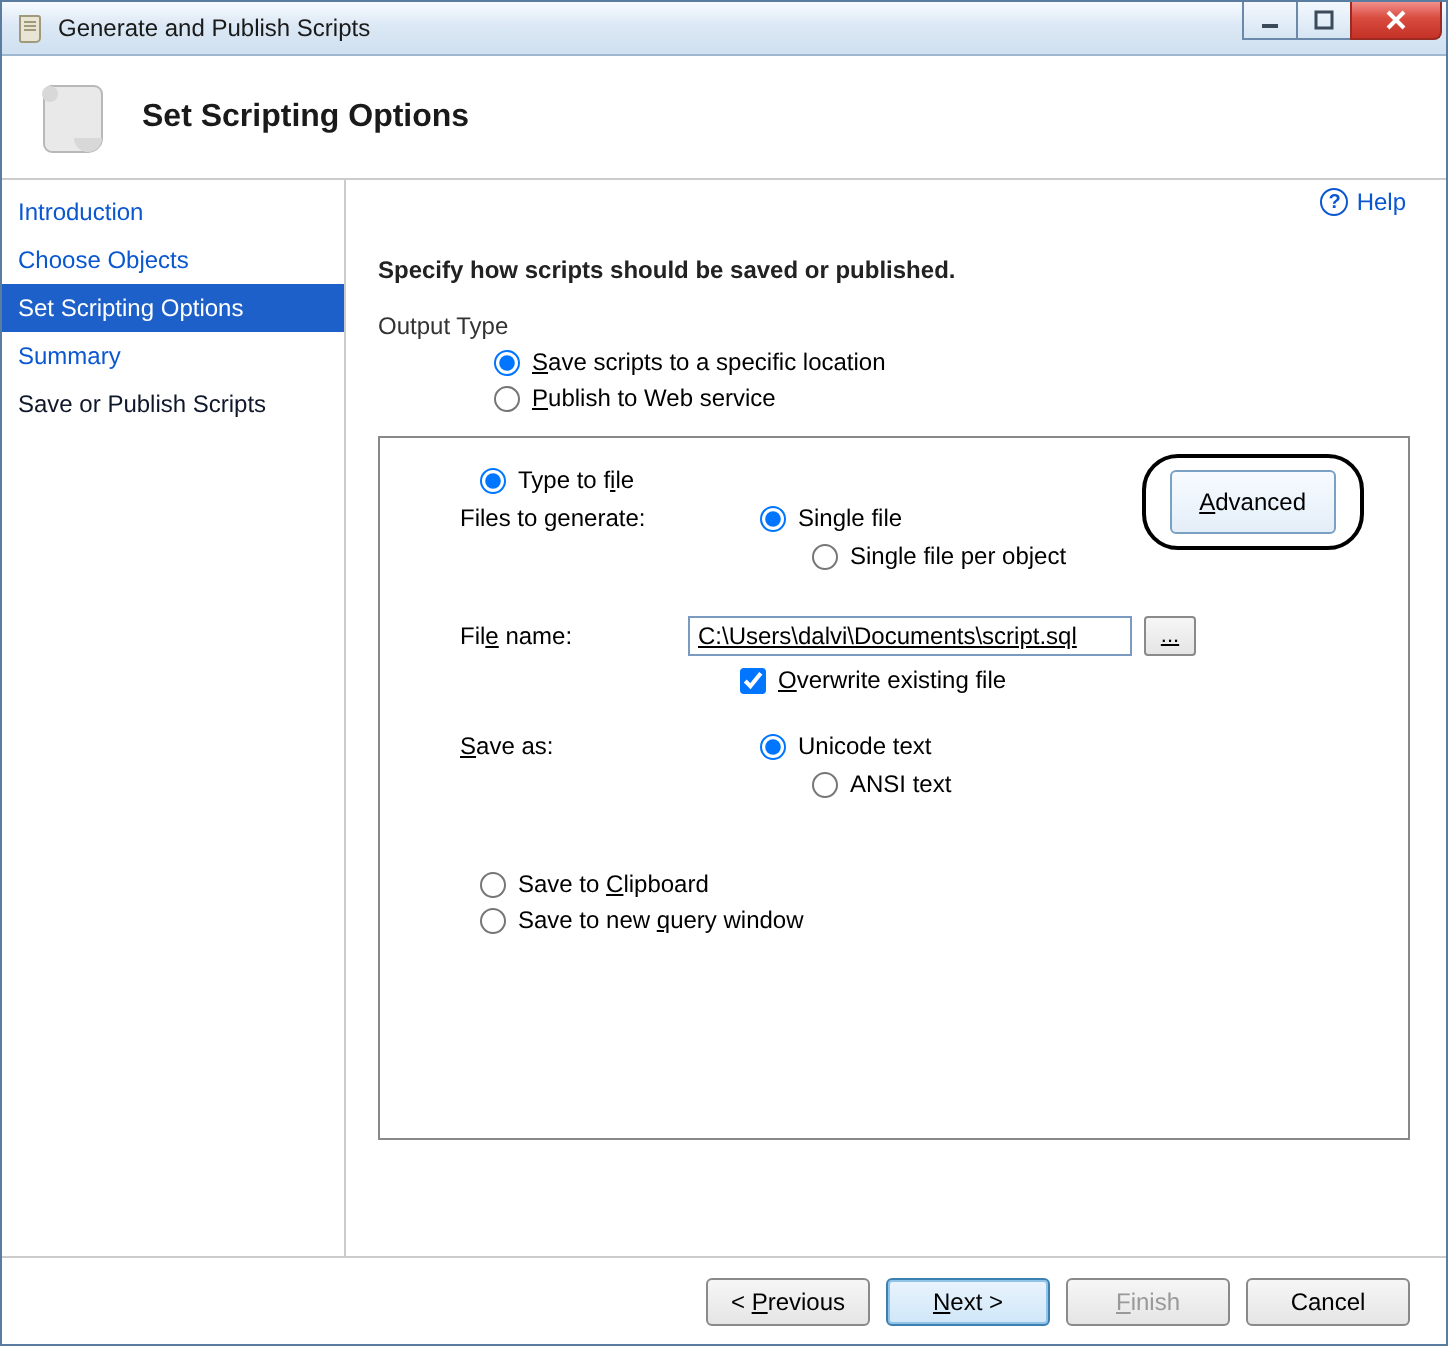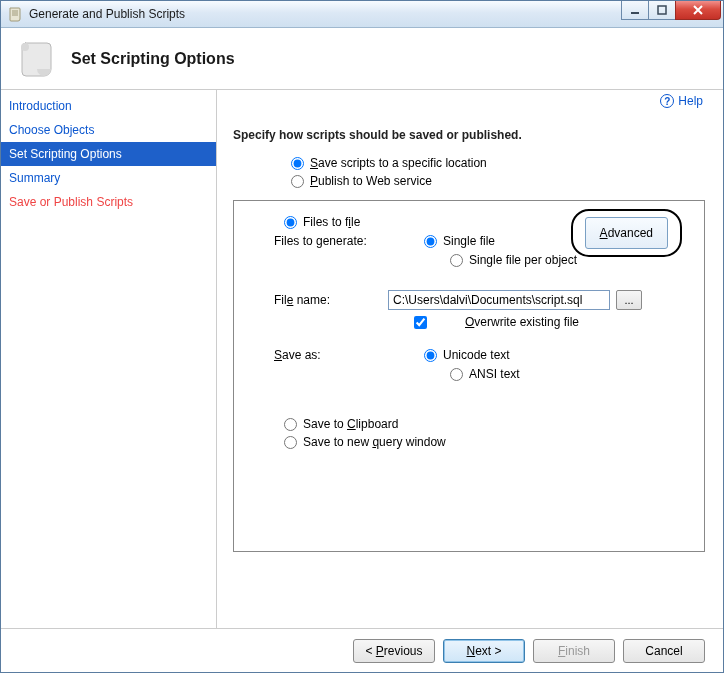--- a/index.html
+++ b/index.html
@@ -9,42 +9,42 @@
 .titlebar-icon { width: 16px; height: 16px; margin-right: 6px; }
 .titlebar-text { color: #1a1a1a; }
 .winbtns { position: absolute; right: 2px; top: 0; display: flex; }
 .winbtn { width: 28px; height: 19px; border: 1px solid #6b8aab; border-top: none; background: linear-gradient(#f3f8fd,#d6e5f3); display: flex; align-items: center; justify-content: center; margin-left: -1px; }
 .winbtn.close { width: 46px; background: linear-gradient(#f28f8a,#d94b3f 45%,#c43127); border-color: #9a2a22; border-radius: 0 0 4px 0; }
 .winbtn svg { display: block; }
 .header { height: 62px; display: flex; align-items: center; padding-left: 14px; border-bottom: 1px solid #ccc; }
 .header-icon { width: 44px; height: 44px; margin-right: 12px; }
 .header-title { font-size: 16px; font-weight: bold; color: #1a1a1a; }
 .body { display: flex; height: 538px; }
-.sidebar { width: 216px; border-right: 1px solid #ccc; padding-top: 4px; }
+.sidebar { width: 172px; border-right: 1px solid #ccc; padding-top: 4px; }
 .side-item { padding: 5px 8px; color: #0b57d0; cursor: pointer; }
 .side-item.selected { background: #1e60c9; color: #fff; }
-.side-item.disabled { color: #ef4444; cursor: default; }
+.side-item.disabled { color: #0f172a; cursor: default; }
 .content { flex: 1; padding: 10px 18px 10px 16px; position: relative; }
 .help { position: absolute; right: 20px; top: 4px; display: flex; align-items: center; color: #0b57d0; cursor: pointer; }
 .help-icon { width: 14px; height: 14px; border: 1px solid #0b57d0; border-radius: 50%; color: #0b57d0; display: flex; align-items: center; justify-content: center; font-size: 10px; font-weight: bold; margin-right: 4px; }
 .heading { font-weight: bold; margin: 28px 0 14px; color: #222; }
 .group-label { color: #333; margin-bottom: 4px; }
 .indent1 { padding-left: 22px; }
 .radio-row { display: flex; align-items: center; margin: 4px 0; padding-left: 36px; }
 .radio-row input[type=radio] { margin: 0 6px 0 0; }
 .u { text-decoration: underline; }
 .box { border: 1px solid #888; margin-top: 12px; padding: 10px 14px 14px; min-height: 352px; position: relative; }
 .adv-wrap { position: absolute; right: 22px; top: 8px; border: 2px solid #000; border-radius: 18px; padding: 6px 12px; }
 .adv-btn { background: linear-gradient(#f7fbff,#e4eef8); border: 1px solid #7aa0c4; border-radius: 3px; padding: 8px 14px; cursor: pointer; }
 .field-row { display: flex; align-items: center; margin: 5px 0; }
 .field-label { width: 140px; padding-left: 26px; }
-.field-ctrl { display: flex; align-items: flex-end; }
+.field-ctrl { display: flex; align-items: flex-end; text-decoration: underline; }
 .textbox { width: 222px; height: 20px; border: 1px solid #7a9abf; padding: 1px 4px; }
 .browse-btn { width: 26px; height: 20px; margin-left: 6px; border: 1px solid #8a8a8a; background: linear-gradient(#f6f6f6,#e5e5e5); border-radius: 2px; cursor: pointer; font-size: 11px; }
-.check-row { display: flex; align-items: center; margin-left: 166px; margin-top: 4px; gap: 32px; }
+.check-row { display: flex; align-items: center; margin-left: 166px; margin-top: 4px; }
 .check-row input { margin: 0 6px 0 0; }
 .sub-radio-col { margin-left: 166px; }
 .gap { height: 14px; }
 .footer { height: 44px; border-top: 1px solid #ccc; display: flex; justify-content: flex-end; align-items: center; padding-right: 18px; gap: 8px; }
 .btn { width: 82px; height: 24px; border: 1px solid #8a8a8a; background: linear-gradient(#f6f6f6,#e5e5e5); border-radius: 3px; cursor: pointer; }
 .btn.primary { border: 1px solid #3c7fb1; box-shadow: 0 0 0 1px #8fc3e8 inset; background: linear-gradient(#eaf4fd,#cfe6f8); }
 .btn[disabled] { color: #999; cursor: default; }
 </style>
 </head>
 <body>
@@ -94,39 +94,40 @@
     </div>
 
     <div class="content">
       <div class="help">
         <span class="help-icon">?</span>
         <span>Help</span>
       </div>
 
       <div class="heading">Specify how scripts should be saved or published.</div>
 
+      <div class="group-label">Output Type</div>
       <div class="indent1">
         <label class="radio-row">
           <input type="radio" name="outtype" checked="" style="">
           <span><span class="u">S</span><span>ave scripts to a specific location</span></span>
         </label>
         <label class="radio-row">
           <input type="radio" name="outtype" style="">
           <span><span class="u">P</span><span>ublish to Web service</span></span>
         </label>
       </div>
 
       <div class="box">
         <div class="adv-wrap">
           <button class="adv-btn"><span class="u">A</span><span>dvanced</span></button>
         </div>
 
         <label class="radio-row">
           <input type="radio" name="savedest" checked="" style="">
-          <span><span>Files to f</span><span class="u">i</span><span>le</span></span>
+          <span><span>Type to f</span><span class="u">i</span><span>le</span></span>
         </label>
 
         <div class="field-row">
           <span class="field-label">Files to generate:</span>
           <label class="radio-row" style="margin:0;">
             <input type="radio" name="filesgen" checked="" style="">
             <span>Single file</span>
           </label>
         </div>
         <div class="sub-radio-col">

